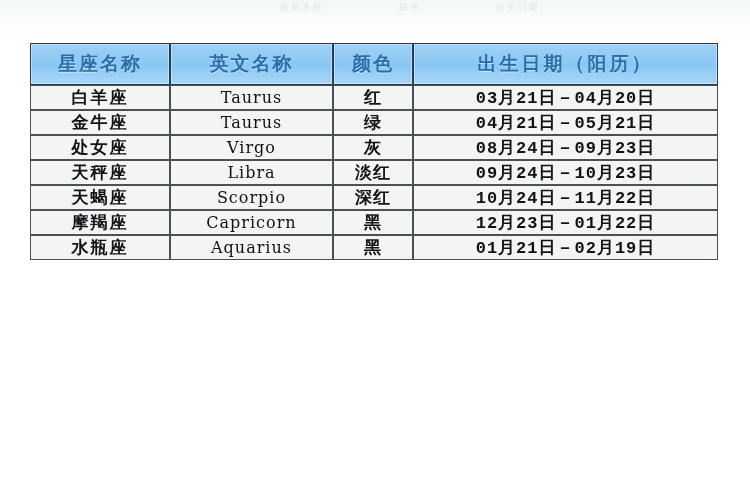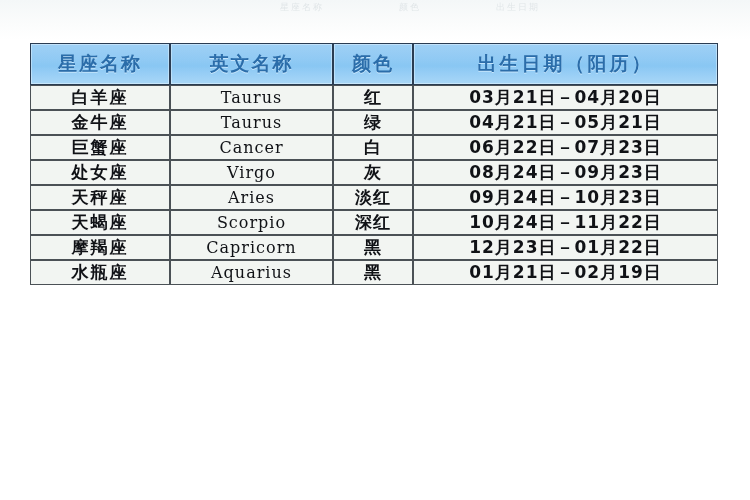--- a/index.html
+++ b/index.html
@@ -84,21 +84,21 @@
   
   #zodiac-table tbody td {
     background: #eef0ee;
     border: 1px solid #4d5358;
     color: #14161a;
     font-size: 17px;
   }
   #zodiac-table tbody td.cell-name   { letter-spacing: 2px; font-weight: 600; }
   #zodiac-table tbody td.cell-en     { font-family: "DejaVu Serif", "Liberation Serif", serif; font-size: 16px; letter-spacing: 1px; }
   #zodiac-table tbody td.cell-color  { letter-spacing: 1px; font-weight: 600; }
-  #zodiac-table tbody td.cell-date   { letter-spacing: 1px; font-weight: 600; }
+  #zodiac-table tbody td.cell-date   { letter-spacing: 1px; font-weight: 600; font-family: Liberation Mono, monospace; }
 
   
   #page-wrap { filter: blur(0.18px) contrast(1.04); }
 </style>
 </head>
 <body>
 
 <div id="page-canvas"></div>
 
 <div id="ghost-strip">
@@ -130,34 +130,28 @@
           <td class="cell-color">红</td>
           <td class="cell-date">03月21日－04月20日</td>
         </tr>
         <tr>
           <td class="cell-name">金牛座</td>
           <td class="cell-en">Taurus</td>
           <td class="cell-color">绿</td>
           <td class="cell-date">04月21日－05月21日</td>
         </tr>
         <tr>
-          <td class="cell-name">巨蟹座</td>
-          <td class="cell-en">Cancer</td>
-          <td class="cell-color">白</td>
-          <td class="cell-date">06月22日－07月23日</td>
-        </tr>
-        <tr>
           <td class="cell-name">处女座</td>
           <td class="cell-en">Virgo</td>
           <td class="cell-color">灰</td>
           <td class="cell-date">08月24日－09月23日</td>
         </tr>
         <tr>
           <td class="cell-name">天秤座</td>
-          <td class="cell-en">Aries</td>
+          <td class="cell-en">Libra</td>
           <td class="cell-color">淡红</td>
           <td class="cell-date">09月24日－10月23日</td>
         </tr>
         <tr>
           <td class="cell-name">天蝎座</td>
           <td class="cell-en">Scorpio</td>
           <td class="cell-color">深红</td>
           <td class="cell-date">10月24日－11月22日</td>
         </tr>
         <tr>

